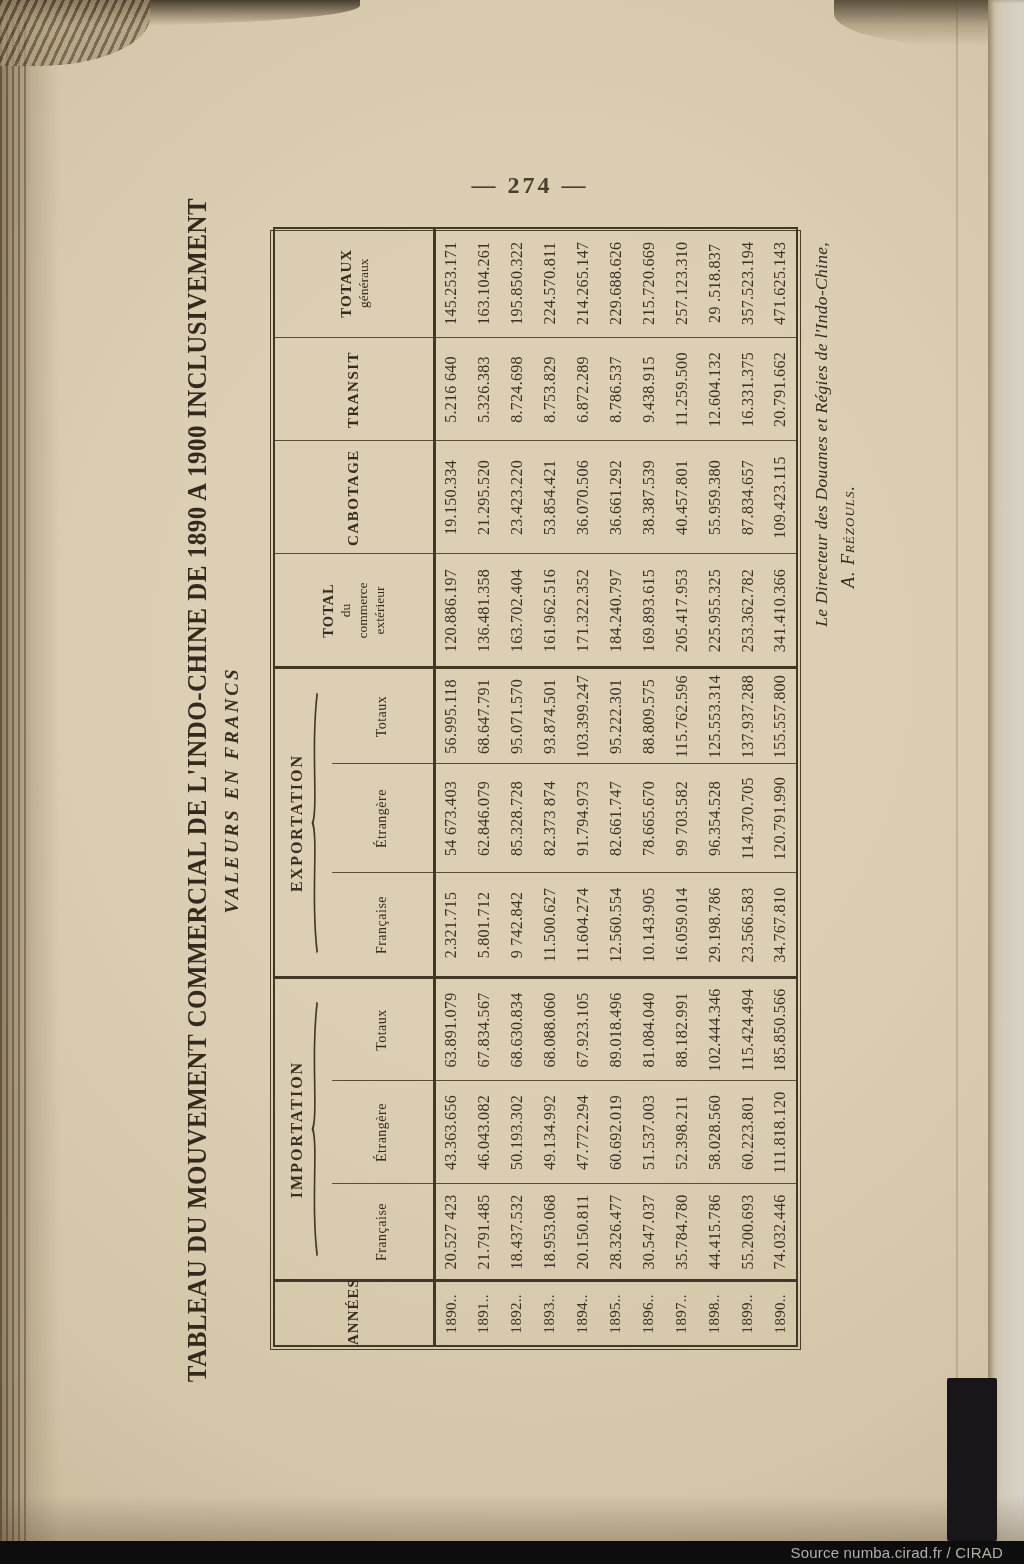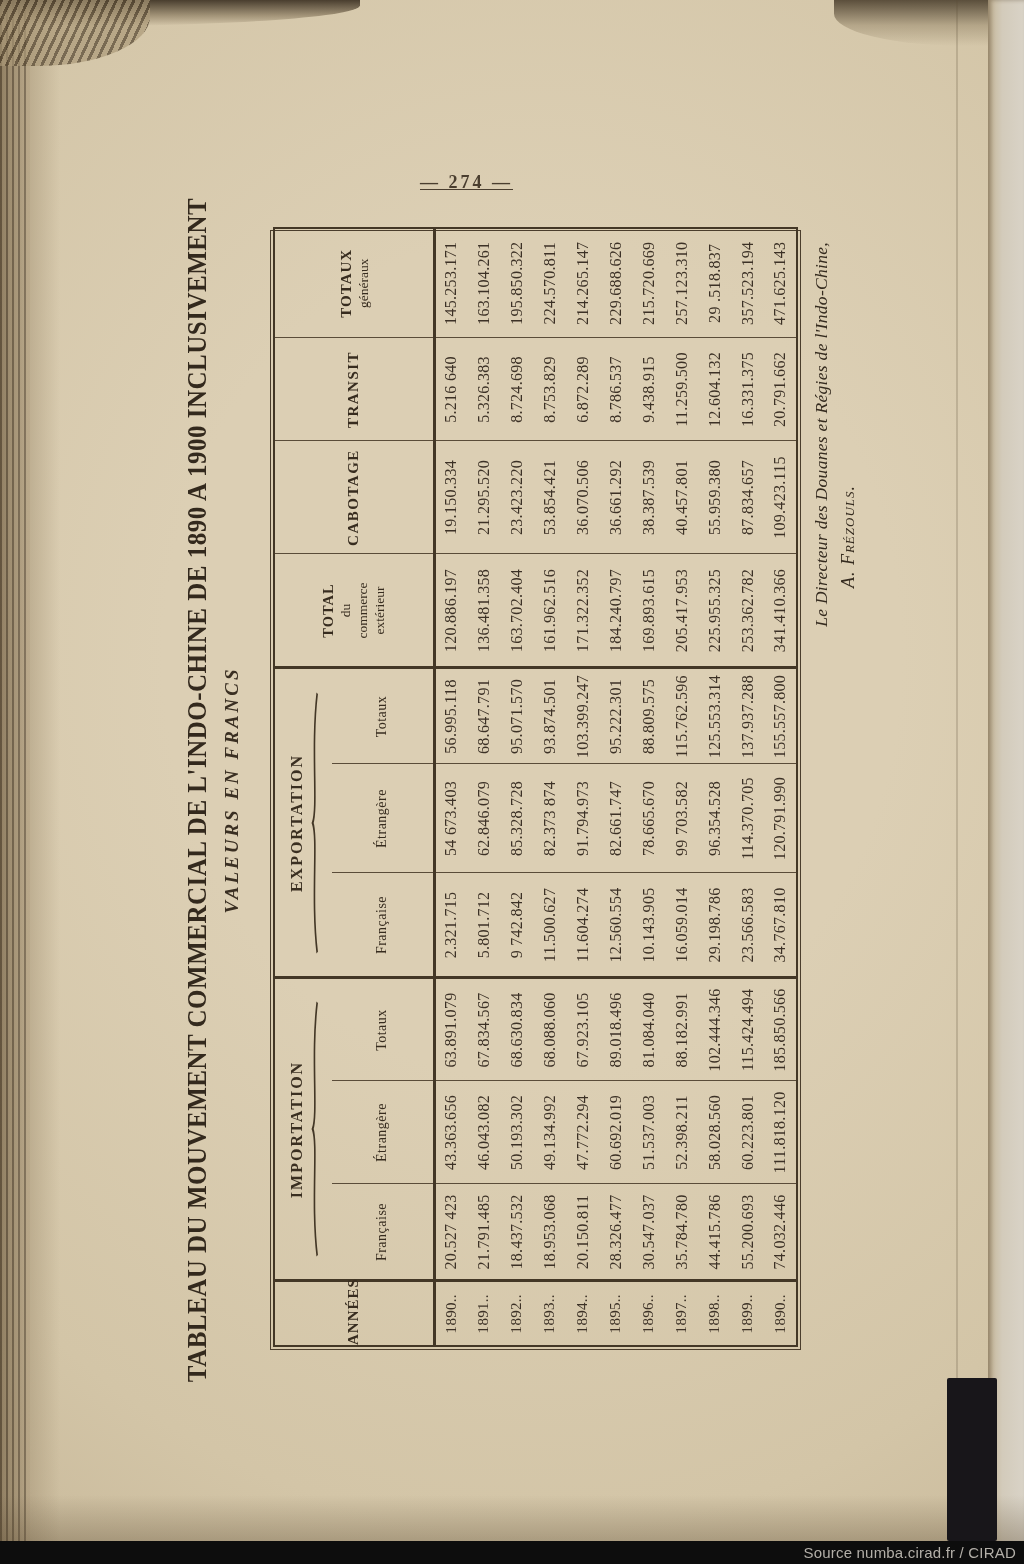--- a/index.html
+++ b/index.html
@@ -48,29 +48,29 @@
     position:absolute; left:0; bottom:23px; width:100%; height:46px;
     background:linear-gradient(to bottom, rgba(0,0,0,0), rgba(96,80,56,.35));
   }
   .black-strip {
     position:absolute; left:947px; top:1378px; width:50px; height:163px;
     background:#18161a; border-radius:2px;
   }
   .source-bar {
     position:absolute; left:0; bottom:0; width:100%; height:23px;
     background:#0d0d0d; display:flex; align-items:center; justify-content:flex-end;
-    padding-right:8px;
+    padding-right:21px;
     font-family:"Liberation Sans","DejaVu Sans",sans-serif;
     font-size:15px; color:#b3afa8; letter-spacing:.2px;
   }
 
   
   .page-number {
-    position:absolute; left:420px; top:172px; width:220px; 
-    font-size:18px; font-weight:bold; color:#4a3e2f; letter-spacing:3px;text-decoration:underline;
+    position:absolute; left:420px; top:172px; width:220px; text-align:center;
+    font-size:24px; font-weight:bold; color:#4a3e2f; letter-spacing:3px;
   }
 
   
   .rotated-block {
     position:absolute; left:175px; top:1350px; width:1120px; height:712px;
     transform:rotate(-90deg); transform-origin:0 0;
     color:#372d21;
   }
   .title-area { height:95px; display:flex; flex-direction:column; align-items:center; justify-content:flex-start; }
   .doc-title {

